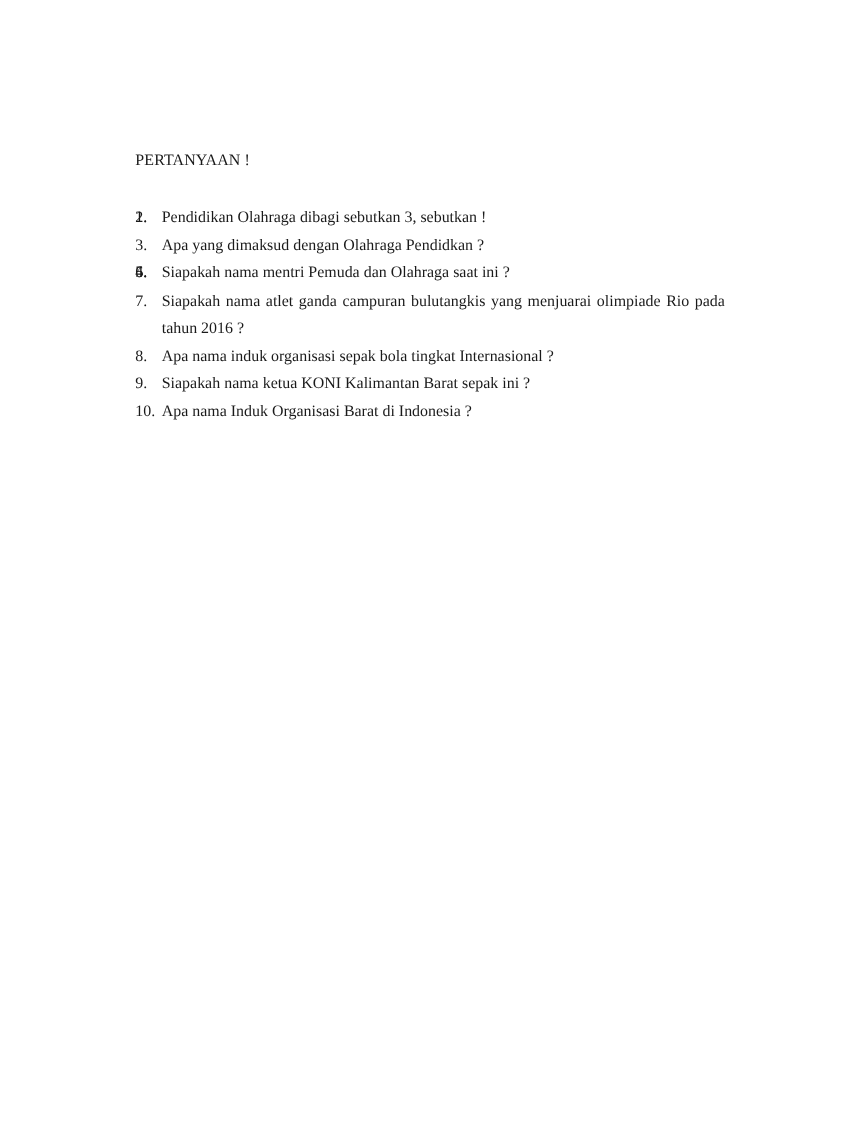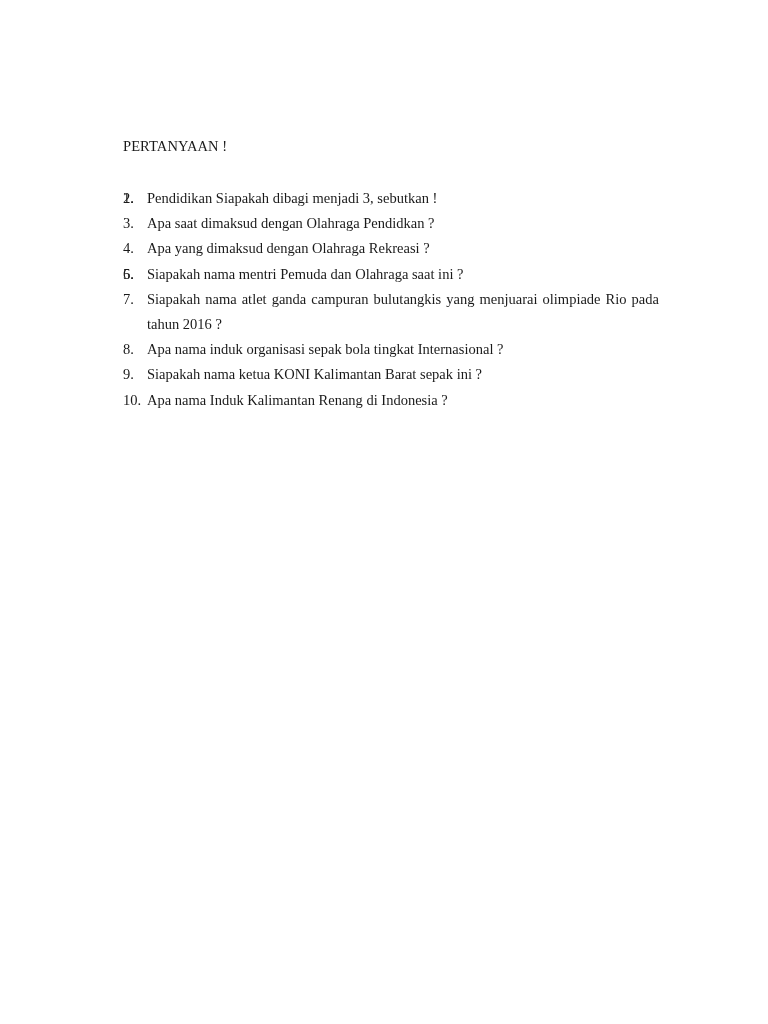--- a/index.html
+++ b/index.html
@@ -27,29 +27,28 @@
 
 <div class="page">
   <div class="heading">PERTANYAAN !</div>
 
   <ol class="qlist">
     <li class="qitem">
       <span class="qnum">1.</span>
     </li>
     <li class="qitem">
       <span class="qnum">2.</span>
-      <span>Pendidikan Siapakah dibagi menjadi 3, sebutkan !</span>
+      <span>Pendidikan Olahraga dibagi sebutkan 3, sebutkan !</span>
     </li>
     <li class="qitem">
       <span class="qnum">3.</span>
-      <span>Apa saat dimaksud dengan Olahraga Pendidkan ?</span>
+      <span>Apa yang dimaksud dengan Olahraga Pendidkan ?</span>
     </li>
     <li class="qitem">
       <span class="qnum">4.</span>
-      <span>Apa yang dimaksud dengan Olahraga Rekreasi ?</span>
     </li>
     <li class="qitem wrap">
       <span class="qnum">5.</span>
     </li>
     <li class="qitem">
       <span class="qnum">6.</span>
       <span>Siapakah nama mentri Pemuda dan Olahraga saat ini ?</span>
     </li>
     <li class="qitem wrap">
       <span class="qnum">7.</span>
@@ -58,16 +57,16 @@
     <li class="qitem">
       <span class="qnum">8.</span>
       <span>Apa nama induk organisasi sepak bola tingkat Internasional ?</span>
     </li>
     <li class="qitem">
       <span class="qnum">9.</span>
       <span>Siapakah nama ketua KONI Kalimantan Barat sepak ini ?</span>
     </li>
     <li class="qitem ten">
       <span class="qnum">10.</span>
-      <span>Apa nama Induk Kalimantan Renang di Indonesia ?</span>
+      <span>Apa nama Induk Organisasi Barat di Indonesia ?</span>
     </li>
   </ol>
 </div>
 
 </body></html>

